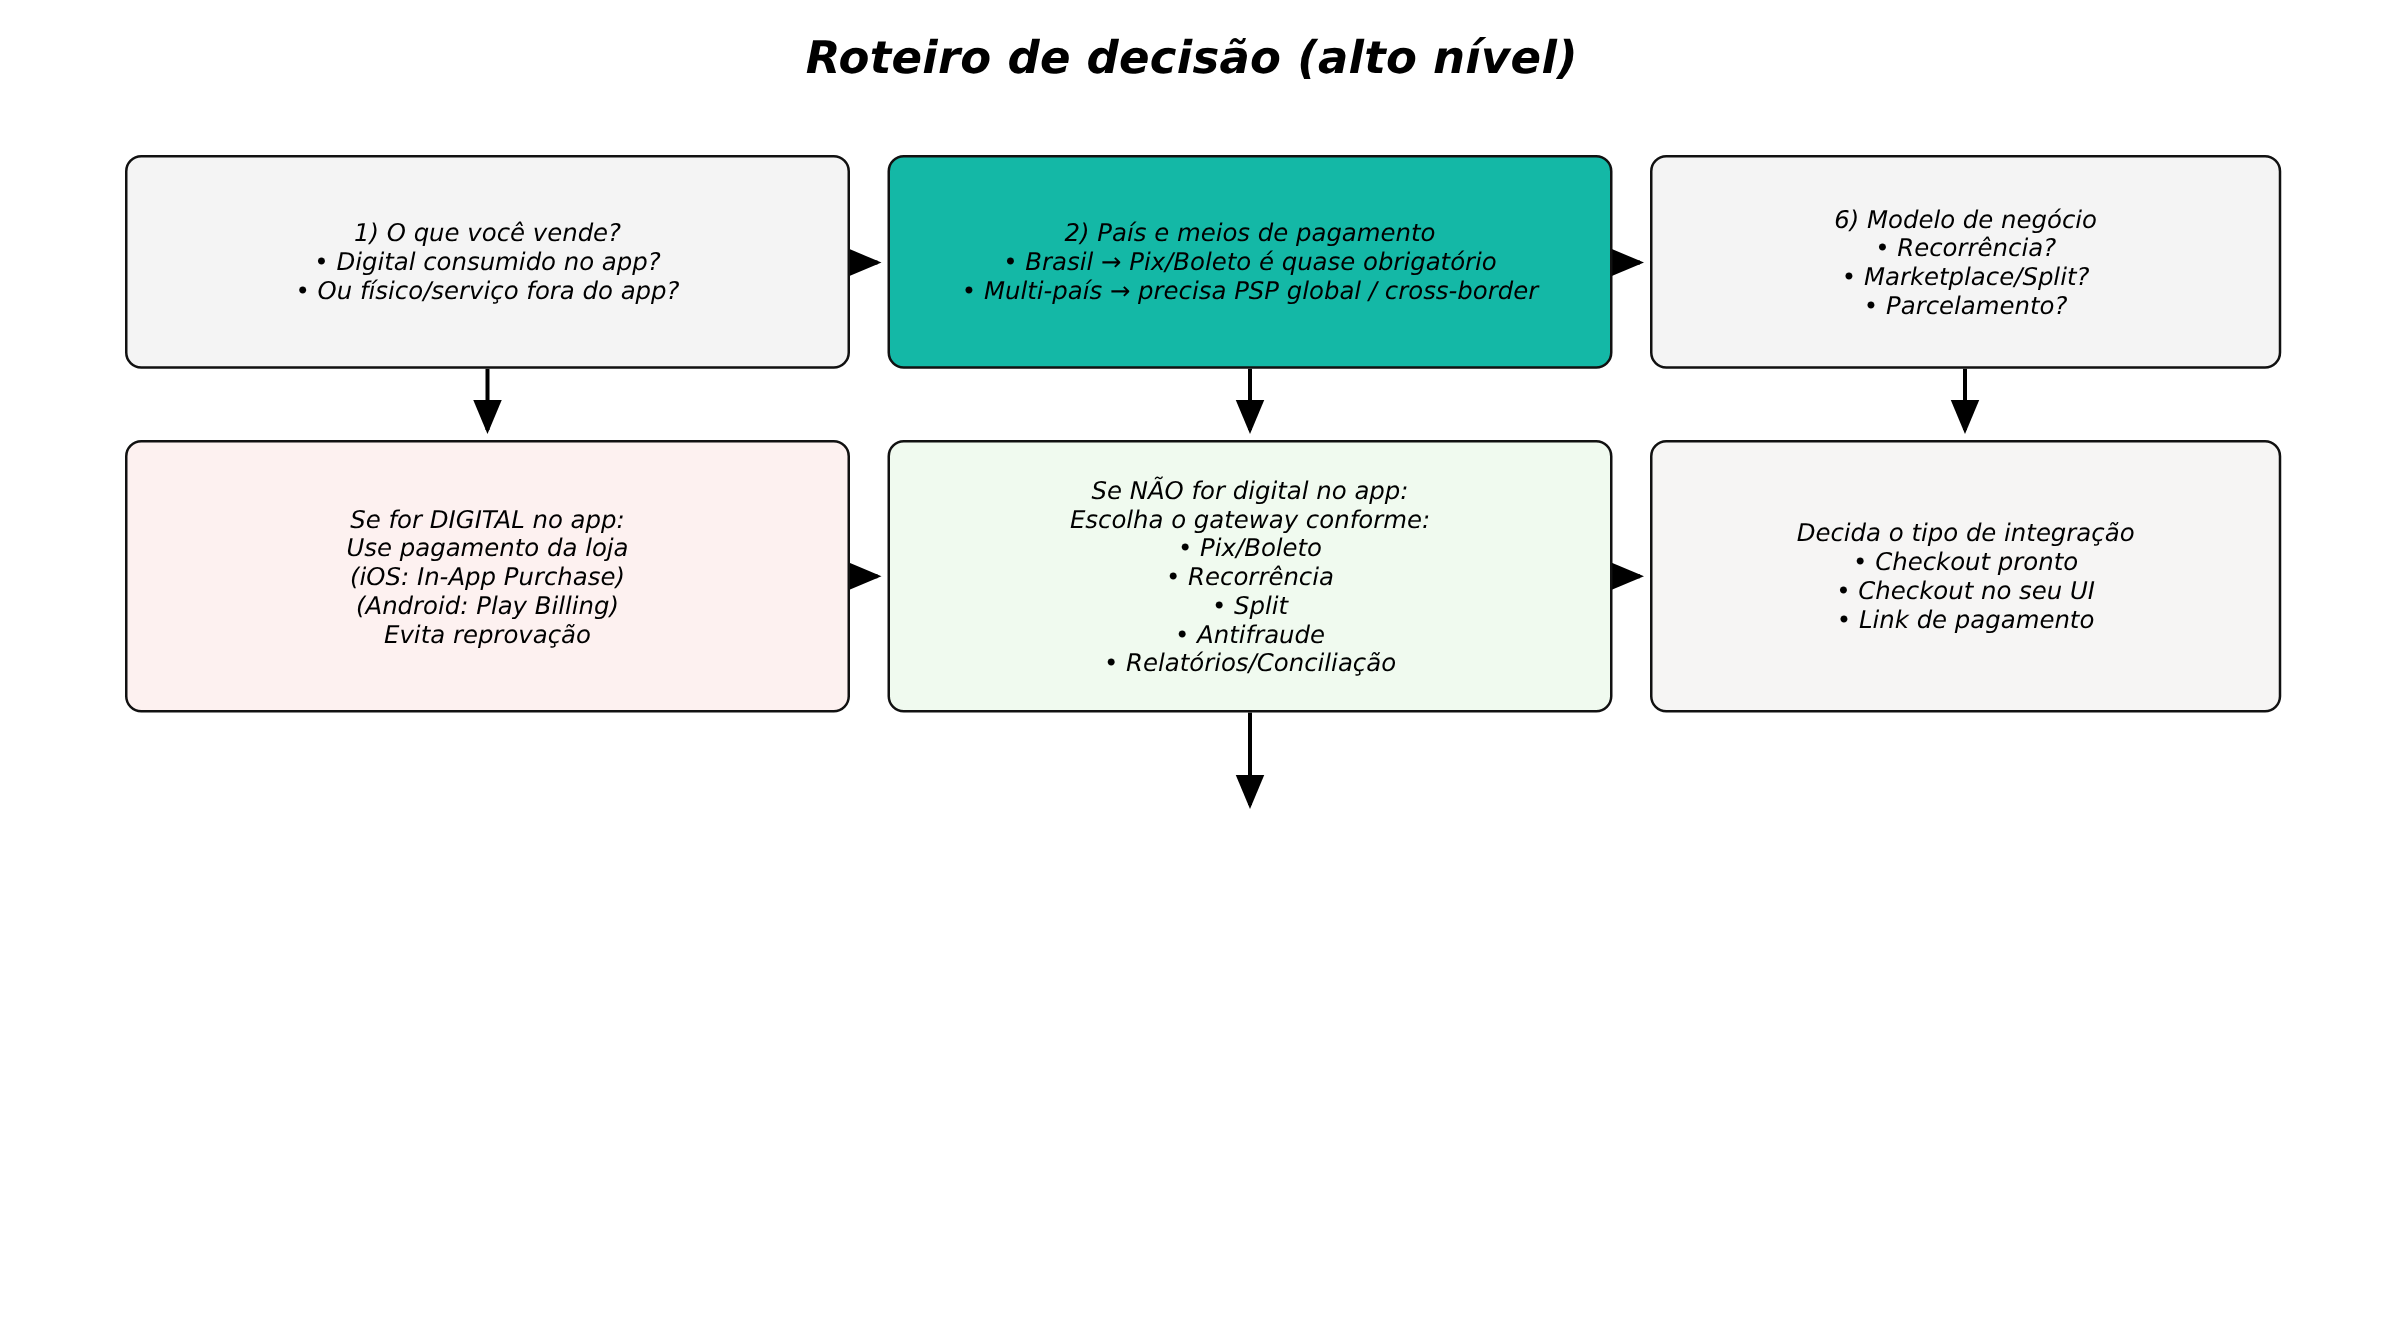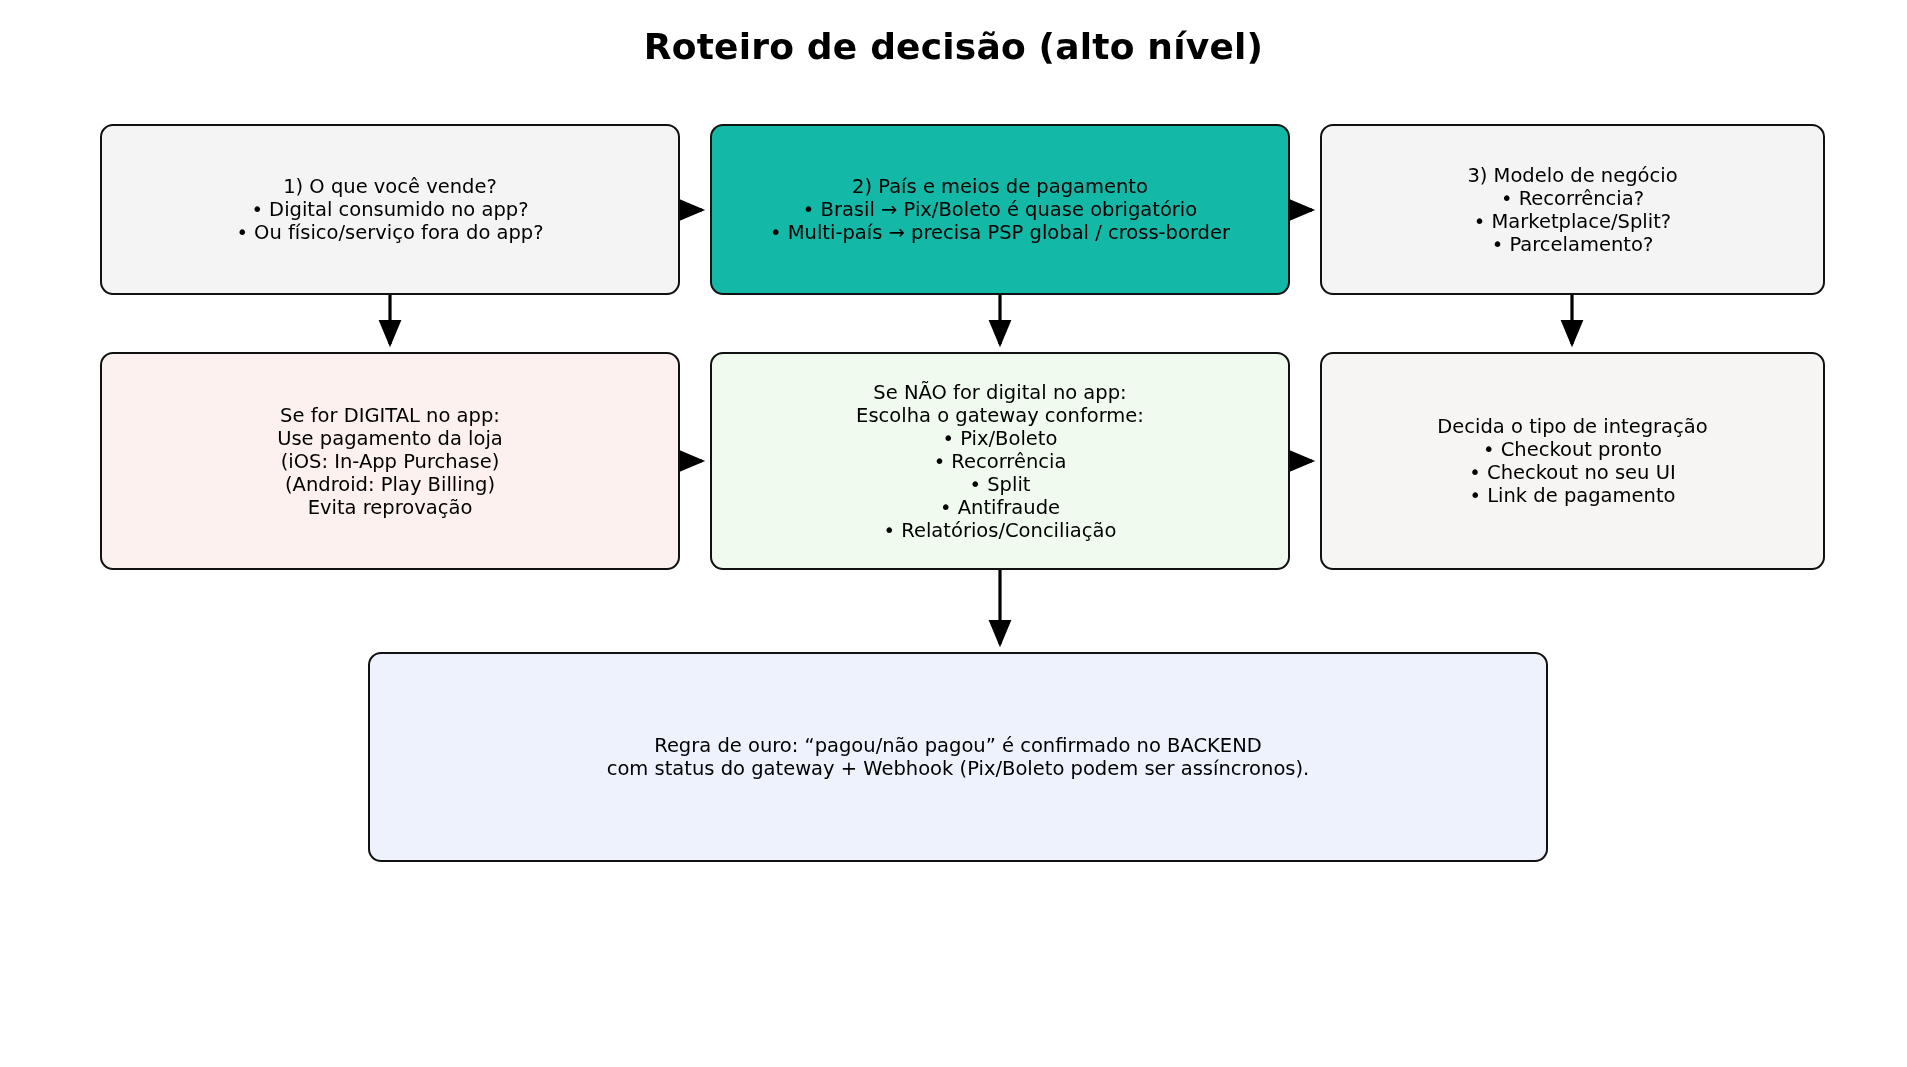--- a/index.html
+++ b/index.html
@@ -14,20 +14,21 @@
     overflow: hidden;
     font-family: "DejaVu Sans", sans-serif;
     color: #000000;
   }
 
   #canvas {
     position: absolute;
     left: 0; top: 0;
     width: 1907px;
     height: 1067px;
+    font-style: italic;
   }
 
   .diagram-title {
     position: absolute;
     left: 0;
     top: 26px;
     width: 1907px;
     text-align: center;
     font-size: 36px;
     font-weight: bold;
@@ -128,21 +129,21 @@
 • Ou físico/serviço fora do app?</span>
   </div>
 
   <div class="node" id="node-country" style="background: #14b8a6; border-color: rgb(17, 17, 17);">
     <span class="node-text">2) País e meios de pagamento
 • Brasil → Pix/Boleto é quase obrigatório
 • Multi-país → precisa PSP global / cross-border</span>
   </div>
 
   <div class="node" id="node-business" style="background: rgb(244, 244, 244); border-color: rgb(17, 17, 17);">
-    <span class="node-text">3) Modelo de negócio
+    <span class="node-text">6) Modelo de negócio
 • Recorrência?
 • Marketplace/Split?
 • Parcelamento?</span>
   </div>
 
   <div class="node" id="node-digital" style="background: rgb(253, 241, 240); border-color: rgb(17, 17, 17); text-align: center;">
     <span class="node-text">Se for DIGITAL no app:
 Use pagamento da loja
 (iOS: In-App Purchase)
 (Android: Play Billing)
@@ -159,18 +160,14 @@
   <div class="node" id="node-gateway" style="background: rgb(240, 250, 239); border-color: rgb(17, 17, 17);">
     <span class="node-text">Se NÃO for digital no app:
 Escolha o gateway conforme:
 • Pix/Boleto
 • Recorrência
 • Split
 • Antifraude
 • Relatórios/Conciliação</span>
   </div>
 
-  <div class="node" id="node-rule" style="background: rgb(238, 242, 253); border-color: rgb(17, 17, 17);">
-    <span class="node-text">Regra de ouro: “pagou/não pagou” é confirmado no BACKEND
-com status do gateway + Webhook (Pix/Boleto podem ser assíncronos).</span>
-  </div>
 
 </div>
 
 </body></html>

